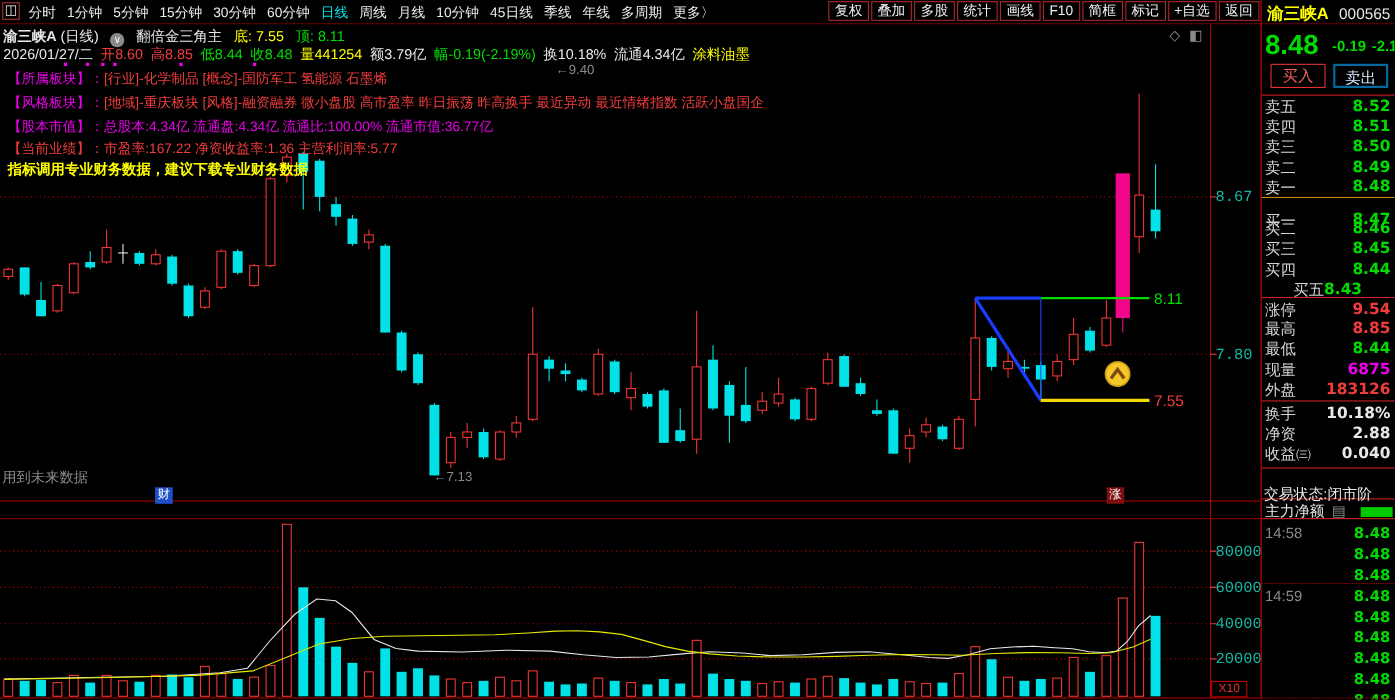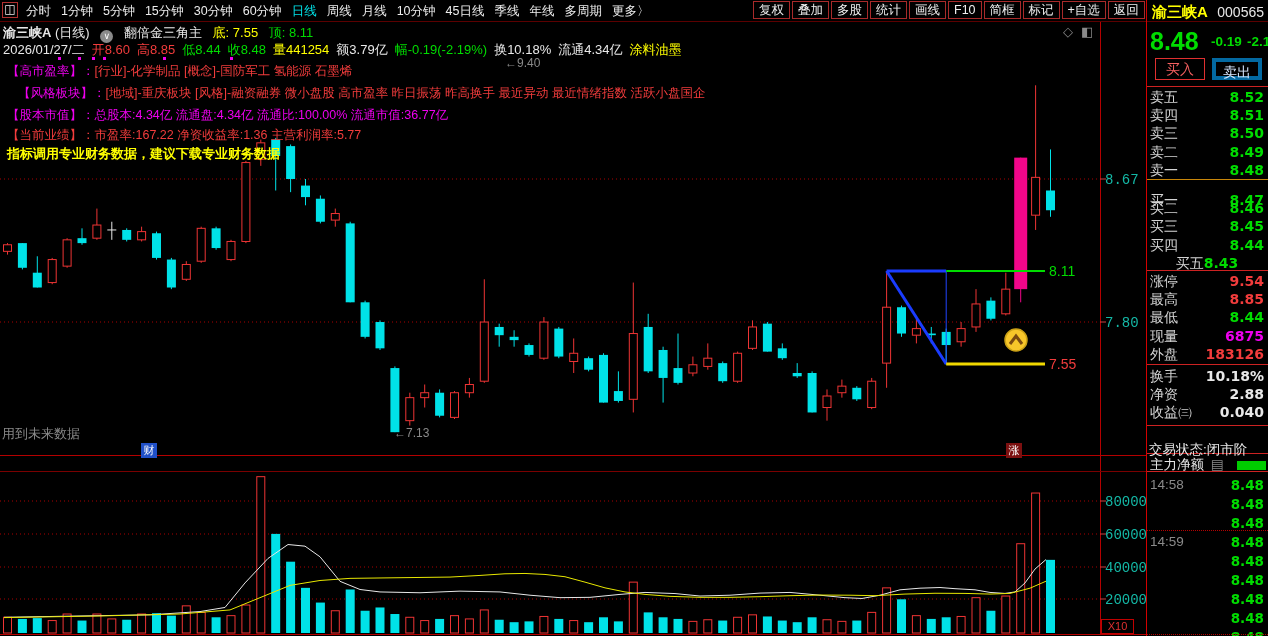--- a/index.html
+++ b/index.html
@@ -25,21 +25,21 @@
   .axis-label { position:absolute; color:#14b8a6; font-size:14px;font-family:Liberation Mono, monospace; }
   .rp-row { position:absolute; left:1150px; width:114px; display:flex; justify-content:space-between;
     font-size:14px; line-height:16px; white-space:nowrap; }
   .rp-row .lbl { color:#d4d4d4; }
   .rp-row .val { font-weight:bold; font-family:"DejaVu Sans","Liberation Sans",sans-serif; }
   .sep { position:absolute; left:1147px; width:121px; height:1px; }
   .dotted-sep { position:absolute; left:1147px; width:121px; border-top:1px dotted #b40000; }
   #buy-btn,#sell-btn { position:absolute; top:58px; width:50px; height:22px; background:#000;
     font-size:14px; text-align:center; line-height:20px; cursor:pointer; }
   #buy-btn { left:1155px; border:1px solid #e03030; color:#f46060; }
-  #sell-btn { left:1212px; border:4px solid #0369a1; color:#d8e8ff; }
+  #sell-btn { left:1212px; border:2px solid #0369a1; color:#d8e8ff; }
   #x10-box { position:absolute; left:1101px; top:619px; width:33px; height:15px; border:1px solid #c00000;
     color:#e03030; font-size:11px; text-align:center; line-height:13px; }
   .noscroll { overflow:hidden; }
 </style>
 </head>
 <body>
 
 <div id="app">
 
   <svg id="chart-svg" class="abs" width="1268" height="636" style="left:0;top:0;">
@@ -321,22 +321,22 @@
     <span class="seg c-w"><b>渝三峡A</b> <span>(日线)</span></span>
     <span class="circle-ico seg">∨</span>
     <span class="seg c-w">翻倍金三角主</span>
     <span class="seg c-y"><span>底:</span> <span>7.55</span></span>
     <span class="seg c-g"><span>顶:</span> <span>8.11</span></span>
   </div>
 
   <div id="quote-line" class="hdr-row" style="left:3px;top:41px;"><span class="seg c-w">2026/01/27/二</span><span class="seg c-r">开8.60</span><span class="seg c-r">高8.85</span><span class="seg c-g">低8.44</span><span class="seg c-g">收8.48</span><span class="seg c-y">量441254</span><span class="seg c-w">额3.79亿</span><span class="seg c-g">幅-0.19(-2.19%)</span><span class="seg c-w">换10.18%</span><span class="seg c-w">流通4.34亿</span><span class="seg c-y">涂料油墨</span></div>
 
   <div id="info-lines">
-      <div class="hdr-row" style="left: 7px; top: 63px; font-size: 12.5px;"><span class="c-m">【高市盈率】：</span><span class="c-r">[行业]-化学制品 [概念]-国防军工 氢能源 石墨烯</span></div>
-      <div class="hdr-row" style="left: 18px; top: 85px; font-size: 12.5px; text-align: center;"><span class="c-m">【风格板块】：</span><span class="c-r">[地域]-重庆板块 [风格]-融资融券 微小盘股 高市盈率 昨日振荡 昨高换手 最近异动 最近情绪指数 活跃小盘国企</span></div>
+      <div class="hdr-row" style="left: 7px; top: 63px; font-size: 12.5px;"><span class="c-m">【所属板块】：</span><span class="c-r">[行业]-化学制品 [概念]-国防军工 氢能源 石墨烯</span></div>
+      <div class="hdr-row" style="left: 7px; top: 85px; font-size: 12.5px; text-align: center;"><span class="c-m">【风格板块】：</span><span class="c-r">[地域]-重庆板块 [风格]-融资融券 微小盘股 高市盈率 昨日振荡 昨高换手 最近异动 最近情绪指数 活跃小盘国企</span></div>
       <div class="hdr-row" style="left: 7px; top: 107px; font-size: 12.5px;"><span class="c-m">【股本市值】：</span><span class="c-m">总股本:4.34亿 流通盘:4.34亿 流通比:100.00% 流通市值:36.77亿</span></div>
       <div class="hdr-row" style="left: 7px; top: 127px; font-size: 12.5px;"><span class="c-r">【当前业绩】：</span><span class="c-r">市盈率:167.22 净资收益率:1.36 主营利润率:5.77</span></div>
     </div>
   <div class="hdr-row c-y" style="left:7px;top:145px;font-size:13px;font-weight:bold;">指标调用专业财务数据，建议下载专业财务数据</div>
 
   <div class="abs c-gray" style="left:2px;top:425px;font-size:13px;">用到未来数据</div>
   <div class="badge" style="left:141px;top:443px;background:#2050c8;">财</div>
   <div class="badge" style="left:1006px;top:443px;background:#7c1010;">涨</div>
   <div class="abs c-gray" style="left:394px;top:426px;font-size:12px;">←7.13</div>
   <div class="abs c-gray" style="left:505px;top:56px;font-size:12px;">←9.40</div>

